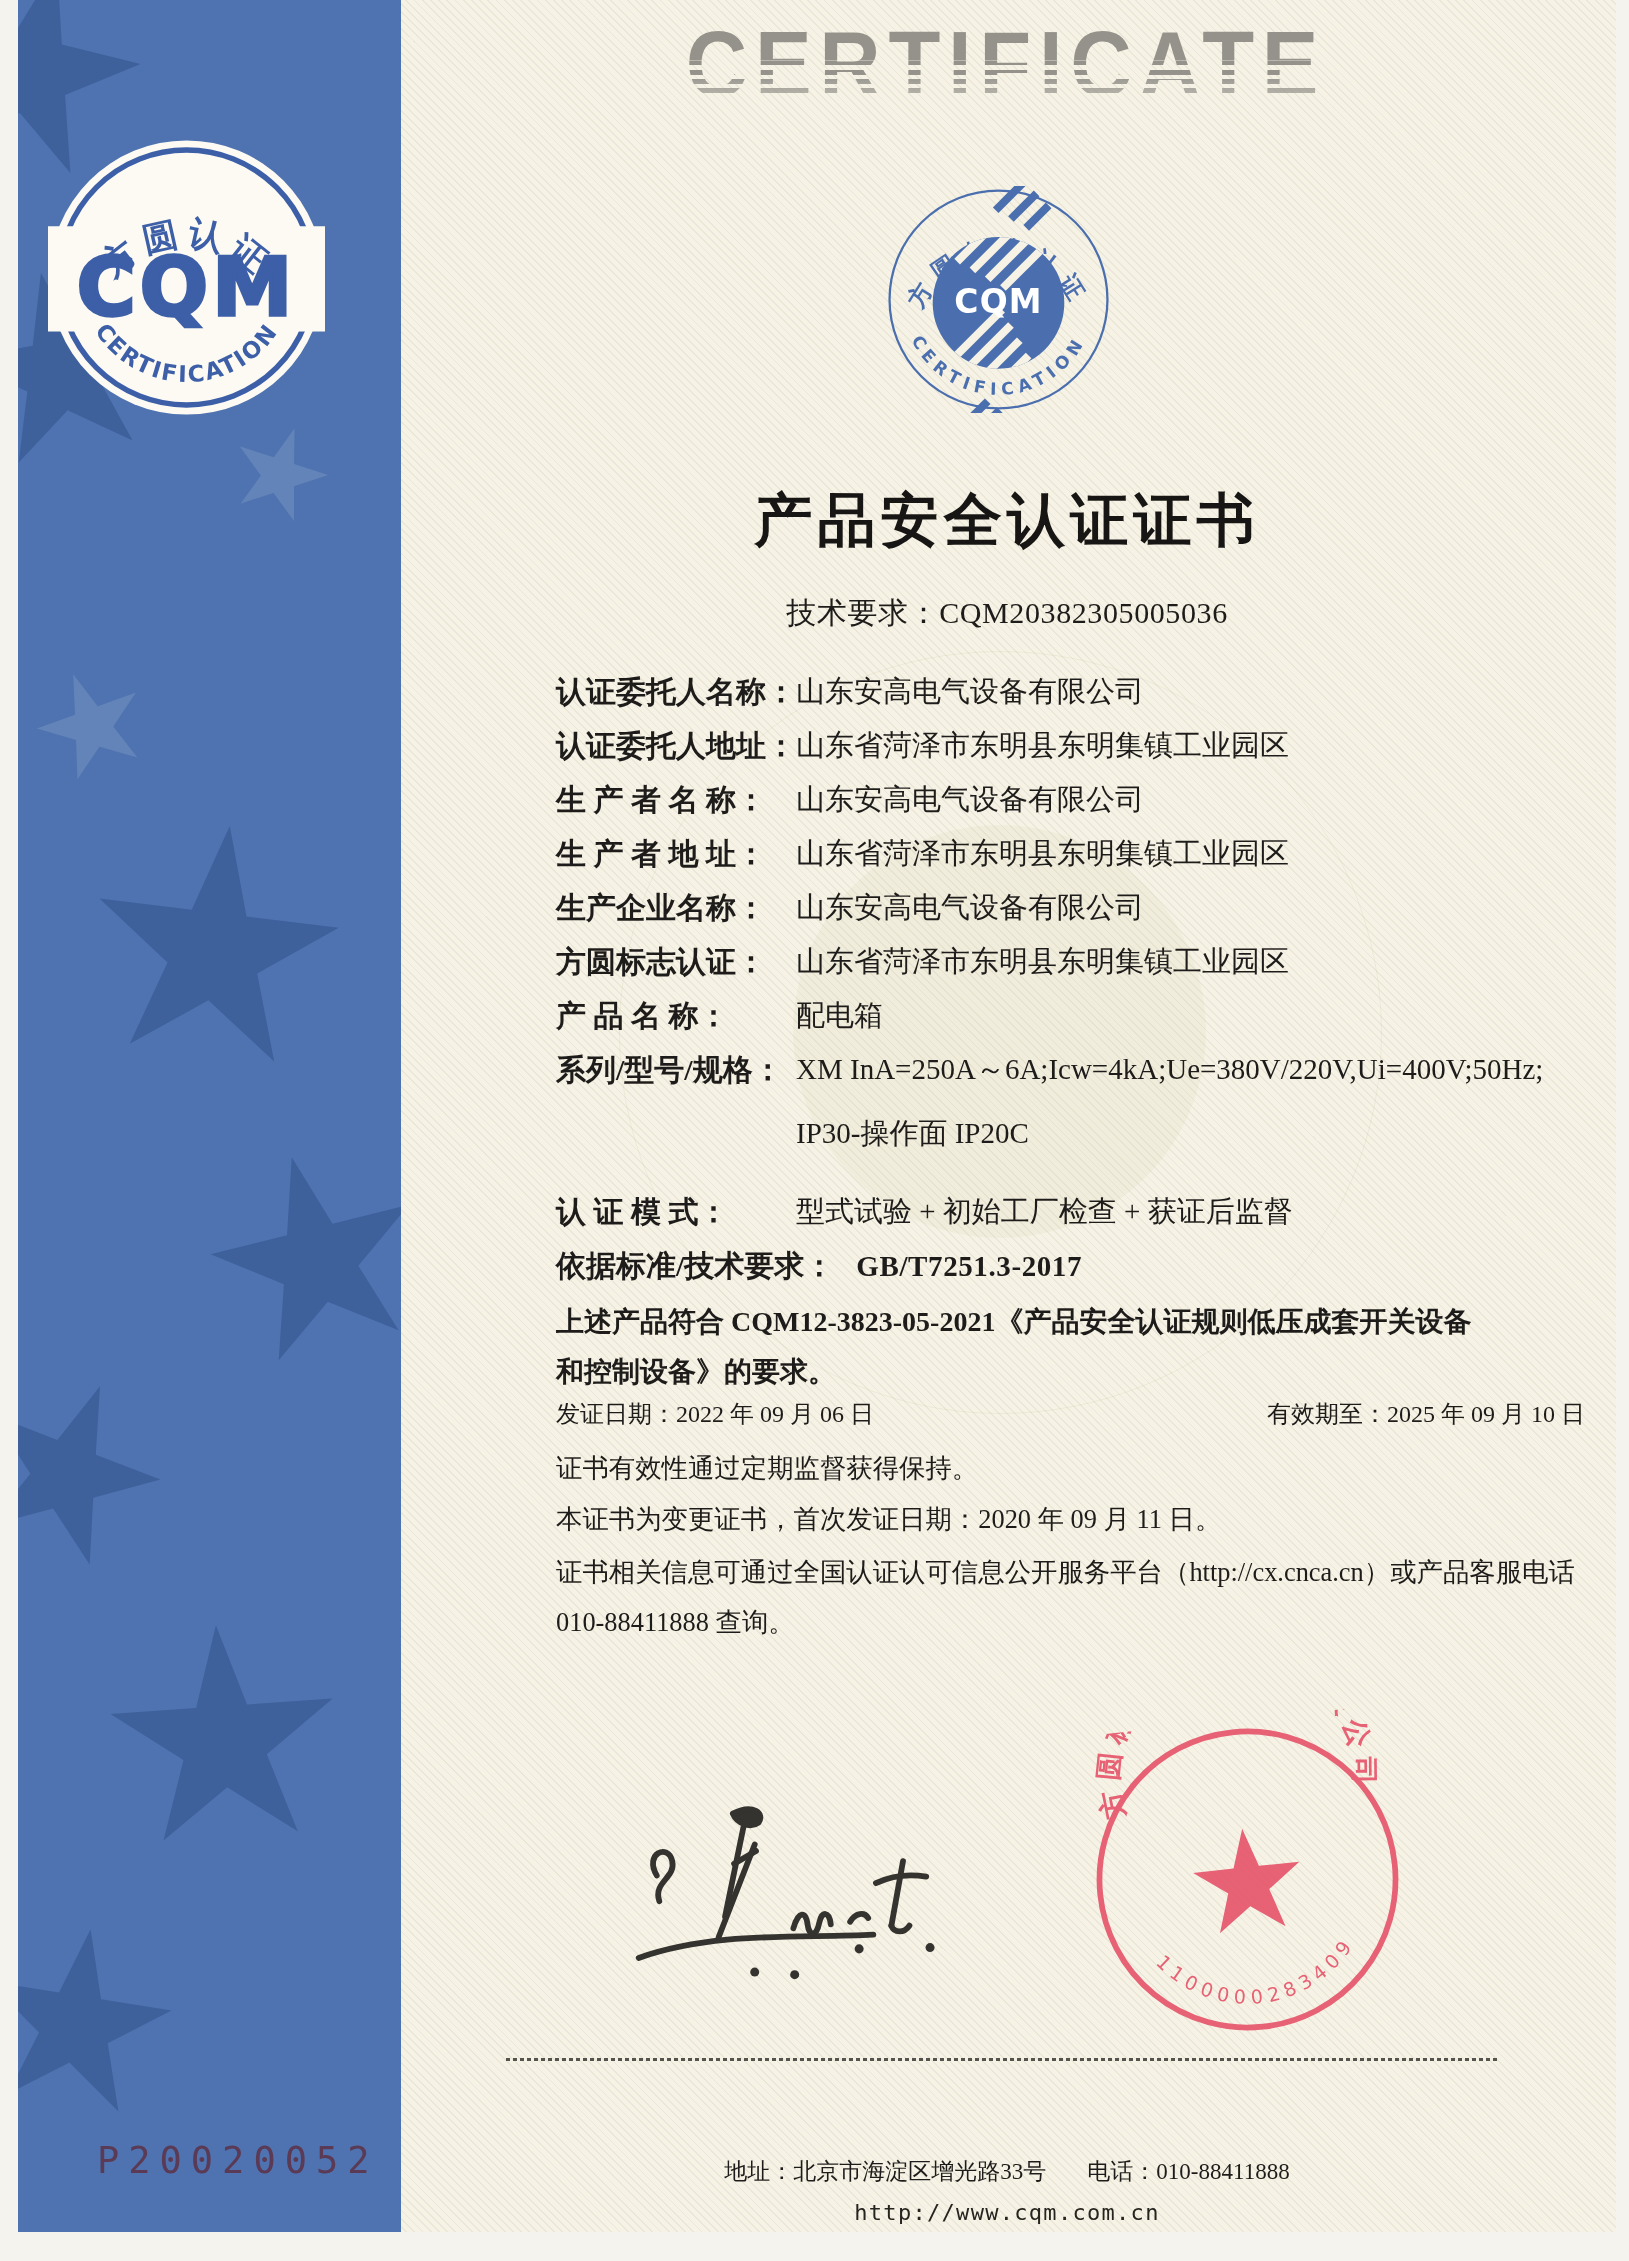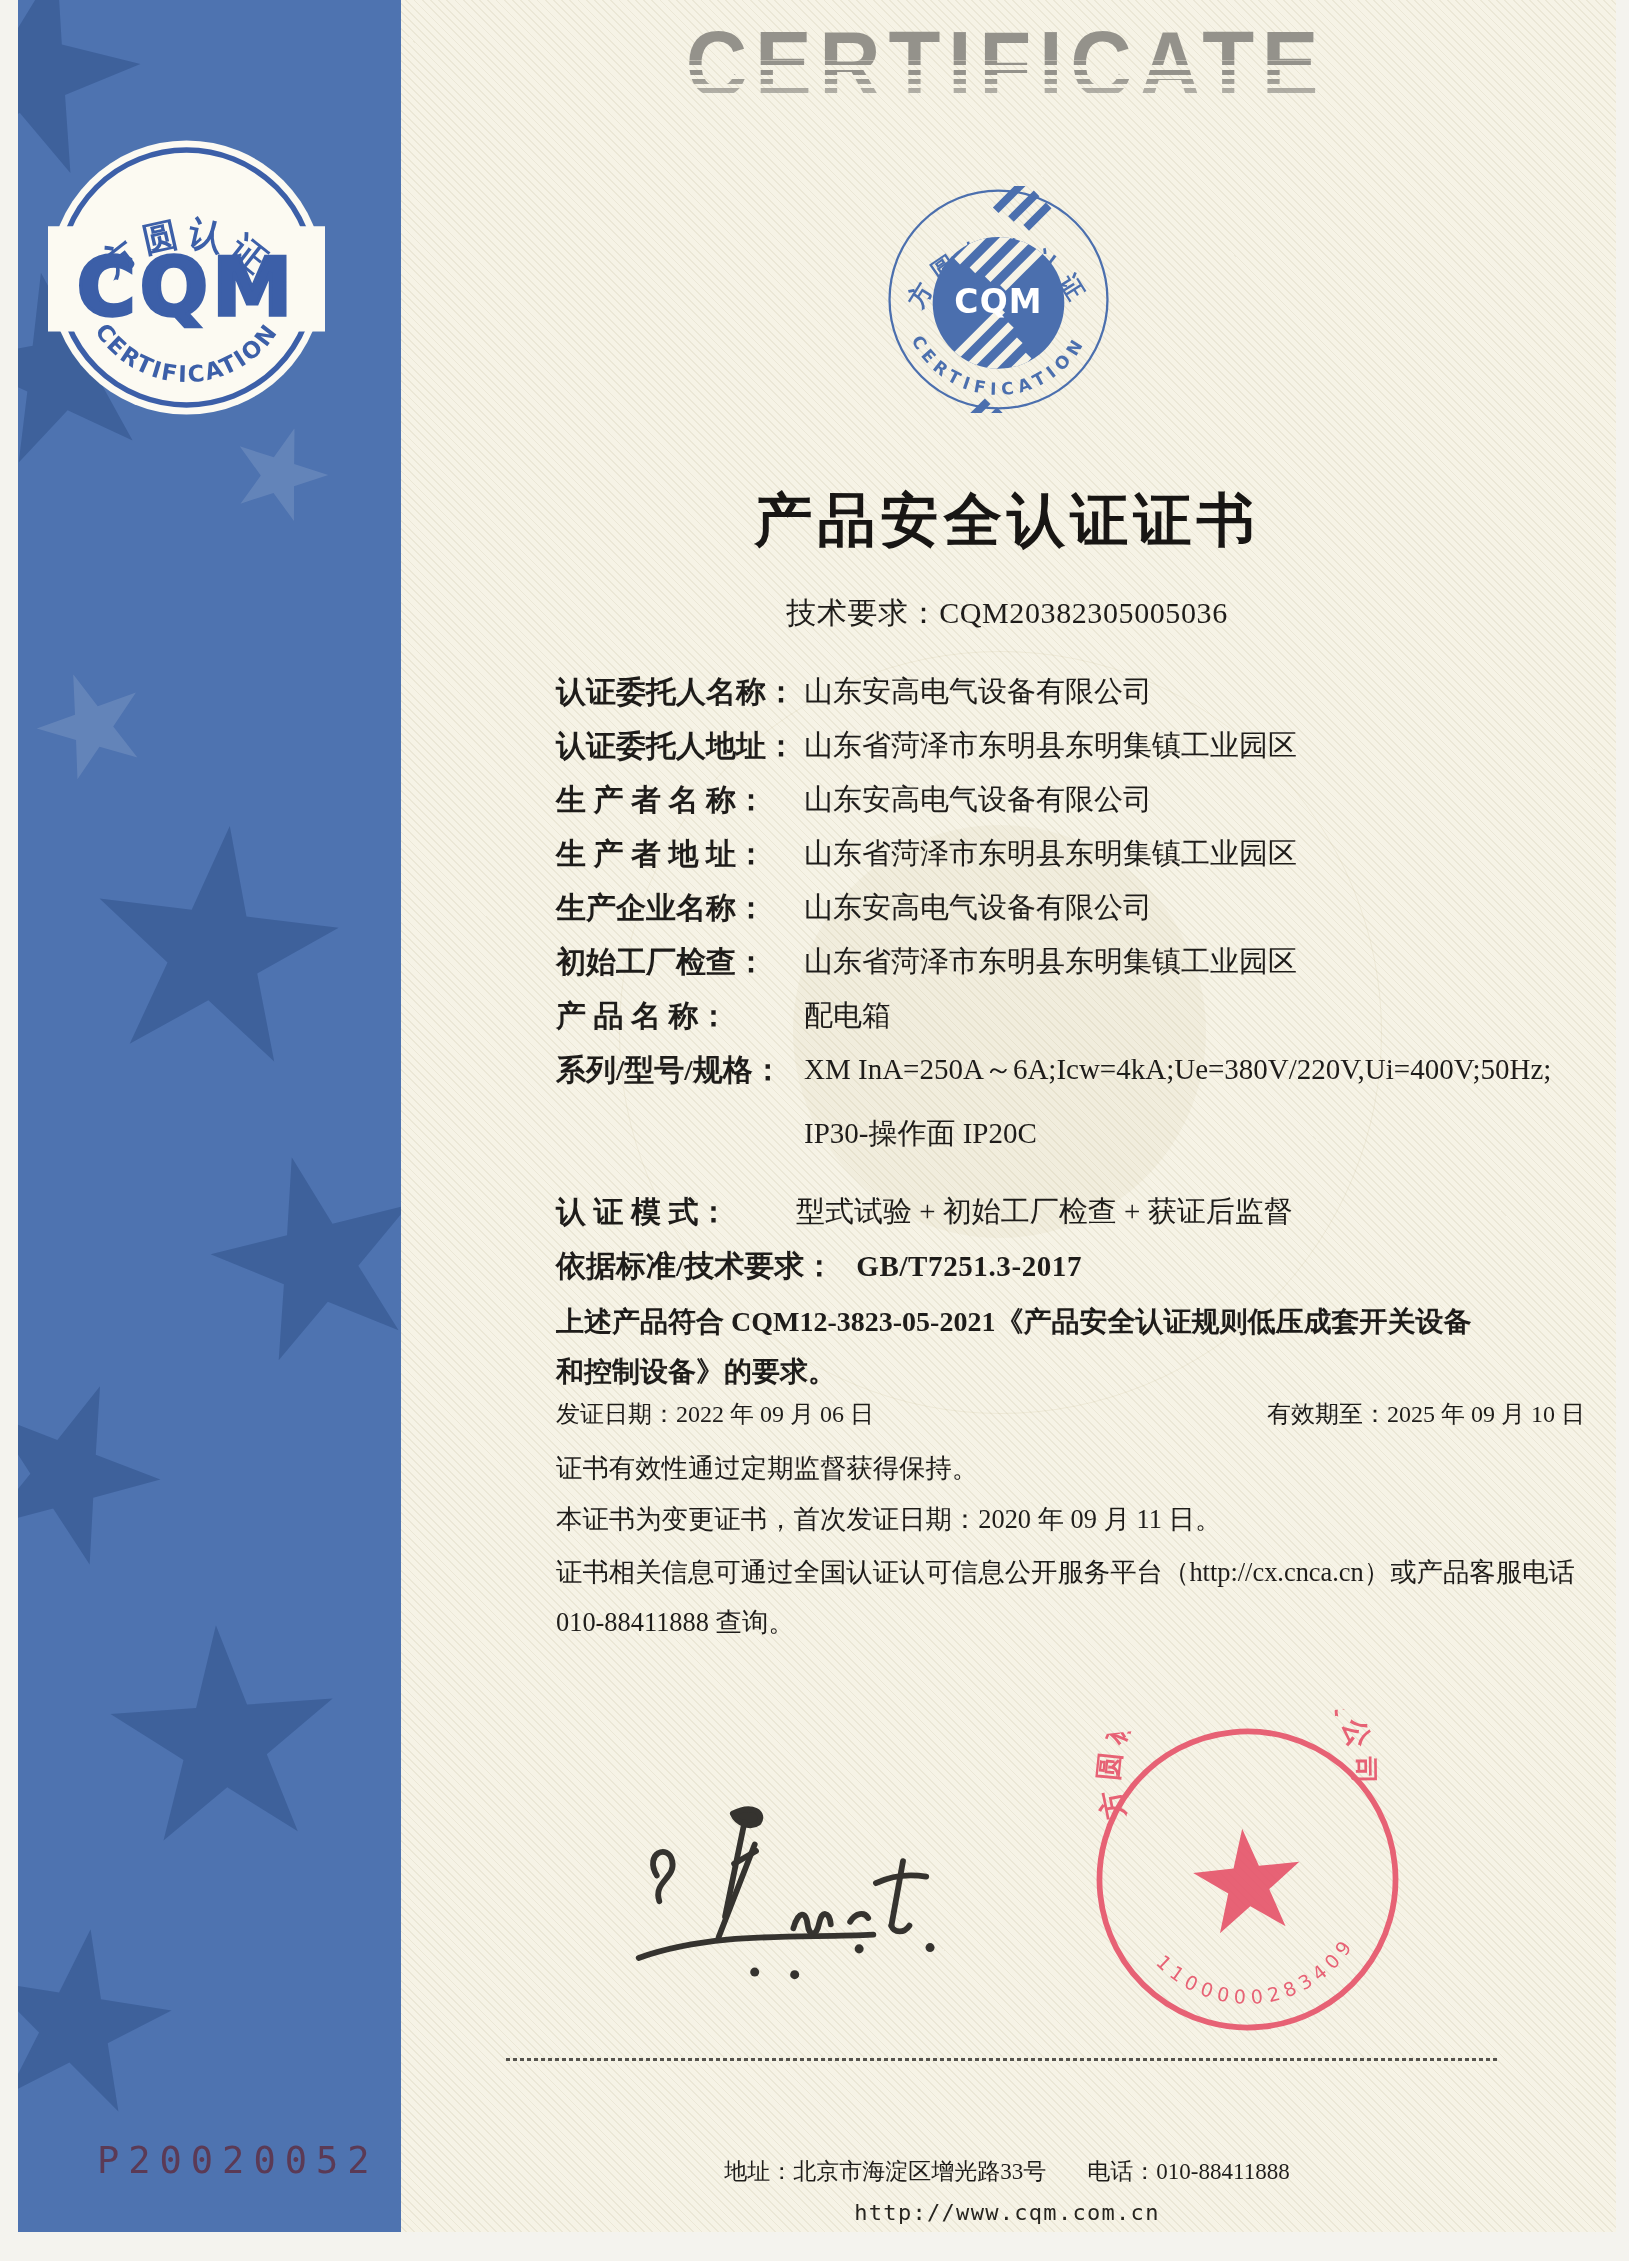--- a/index.html
+++ b/index.html
@@ -52,21 +52,21 @@
     position:absolute;left:401px;top:482px;width:1212px;text-align:center;
     font-size:58px;font-weight:700;letter-spacing:5.2px;color:#181614;
   }
   .cert-no{
     position:absolute;left:401px;top:593px;width:1212px;text-align:center;
     font-size:30px;color:#1e1c1a;letter-spacing:0.6px;
   }
 
   
   .fields{position:absolute;left:556px;top:672px;width:1045px;}
-  .frow{display:flex;align-items:flex-start;min-height:54px;gap:8px;}
+  .frow{display:flex;align-items:flex-start;min-height:54px;}
   .flabel{flex:0 0 240px;font-weight:700;font-size:30px;white-space:nowrap;}
   .fvalue{font-size:29px;line-height:36px;padding-top:0.6px;}
   .fvalue2{font-size:29px;margin-top:27px;}
 
   .block{position:absolute;left:556px;font-size:29px;}
   .mode-row{top:1192px;display:flex;}
   .mode-row .flabel{flex:0 0 240px;}
   .std-row{top:1246px;font-weight:700;font-size:30px;}
   .std-row .std-val{font-weight:700;font-size:29px;margin-left:22px;letter-spacing:0.6px;}
   .compliance{top:1297px;width:941px;font-weight:700;font-size:28px;line-height:50px;}
@@ -205,21 +205,21 @@
     </div>
     <div class="frow">
       <div class="flabel">生 产 者 地 址：</div>
       <div class="fvalue">山东省菏泽市东明县东明集镇工业园区</div>
     </div>
     <div class="frow">
       <div class="flabel">生产企业名称：</div>
       <div class="fvalue">山东安高电气设备有限公司</div>
     </div>
     <div class="frow">
-      <div class="flabel">初始工厂检查：</div>
+      <div class="flabel">方圆标志认证：</div>
       <div class="fvalue">山东省菏泽市东明县东明集镇工业园区</div>
     </div>
     <div class="frow">
       <div class="flabel">产 品 名 称：</div>
       <div class="fvalue">配电箱</div>
     </div>
     <div class="frow">
       <div class="flabel">系列/型号/规格：</div>
       <div>
         <div class="fvalue">XM InA=250A～6A;Icw=4kA;Ue=380V/220V,Ui=400V;50Hz;</div>

